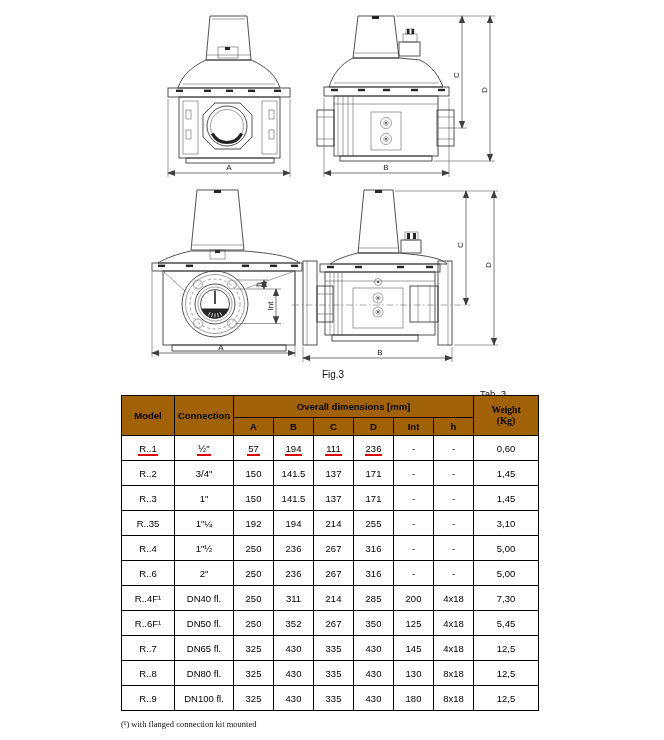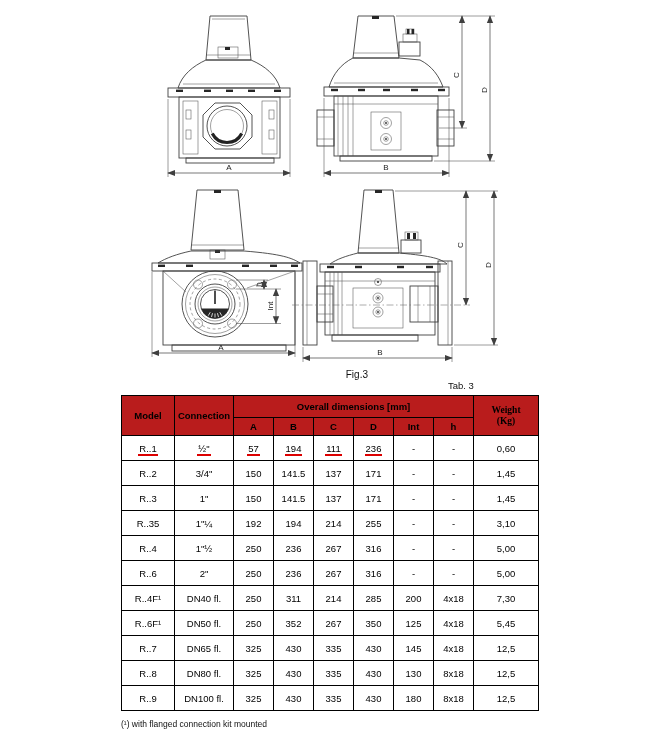--- a/index.html
+++ b/index.html
@@ -12,42 +12,42 @@
   .o{fill:none;stroke:#3f3f3f;stroke-width:0.9;}
   .t{fill:none;stroke:#555555;stroke-width:0.55;}
   .dk{fill:#262626;stroke:none;}
   .ext{stroke:#4a4a4a;stroke-width:0.55;fill:none;}
   .dim{stroke:#3f3f3f;stroke-width:0.7;fill:none;marker-start:url(#arr);marker-end:url(#arr);}
   .lbl{font-family:"Liberation Sans",sans-serif;font-size:8px;fill:#222;}
   .cl{stroke:#666;stroke-width:0.55;fill:none;stroke-dasharray:7 2.5 1.5 2.5;}
   .wt{stroke:#ffffff;stroke-width:0.8;}
   .shadow{fill:none;stroke:#222;stroke-width:3.2;}
 
-  .figcap{position:absolute;left:298px;top:369px;width:70px;text-align:right;
+  .figcap{position:absolute;left:298px;top:369px;width:70px;text-align:center;
     font-size:10px;color:#111;}
-  .tabtag{position:absolute;left:448px;top:380px;width:90px;text-align:left;
+  .tabtag{position:absolute;left:448px;top:388px;width:90px;text-align:center;
     font-size:9.5px;color:#111;}
 
   table.dims{
     position:absolute;left:121px;top:395px;width:417px;
     border-collapse:collapse;table-layout:fixed;font-size:9.5px;color:#000;
     border:1.4px solid #000;
   }
   .dims th,.dims td{
     border:1px solid #000;text-align:center;vertical-align:middle;
     padding:0;overflow:hidden;white-space:nowrap;
   }
-  .dims th{background:#b91c1c;font-weight:bold;}
+  .dims th{background:#a16207;font-weight:bold;}
   .dims thead tr.h1{height:22px;}
   .dims thead tr.h2{height:18px;}
   .dims tbody tr{height:25px;}
   .dims th .blk{display:block;line-height:11px;font-family:Liberation Serif, serif;}
   .model-col{text-align:left;padding-left:4px;}
   .redline{border-bottom:2.6px solid #dc0000;padding:0 1px;text-align:center;}
-  .footnote{position:absolute;left:121px;top:719px;font-size:8.5px;color:#111;}
+  .footnote{position:absolute;left:121px;top:719px;font-size:8.5px;color:#111;font-family:Liberation Serif, serif;}
 </style>
 </head>
 <body>
 
 <svg class="drawings" width="664" height="392" viewBox="0 0 664 392" xmlns="http://www.w3.org/2000/svg">
   <defs>
     <marker id="arr" viewBox="0 0 10 10" refX="9" refY="5" markerWidth="8" markerHeight="8" orient="auto-start-reverse" markerUnits="userSpaceOnUse">
       <path d="M0,1 L10,5 L0,9 z" fill="#3f3f3f"></path>
     </marker>
   </defs>

